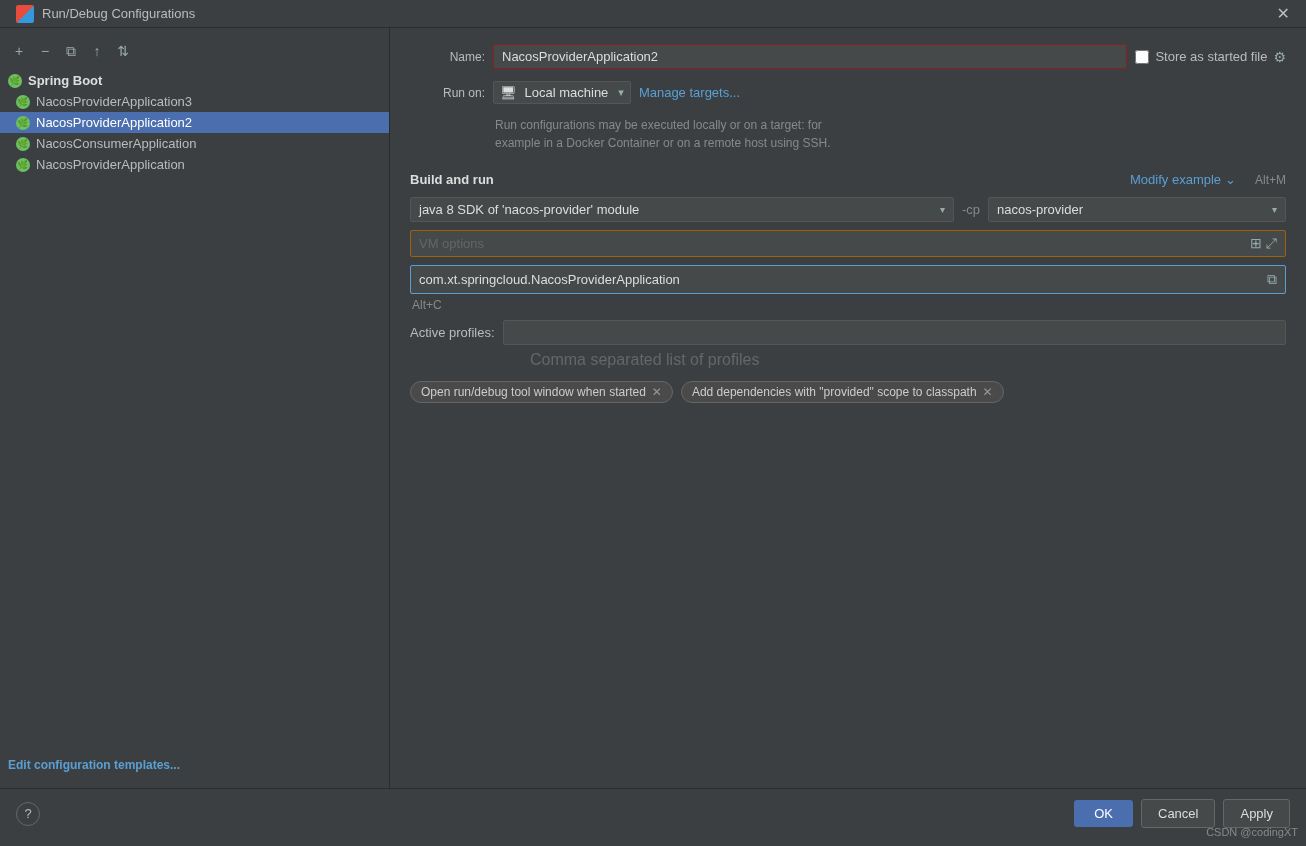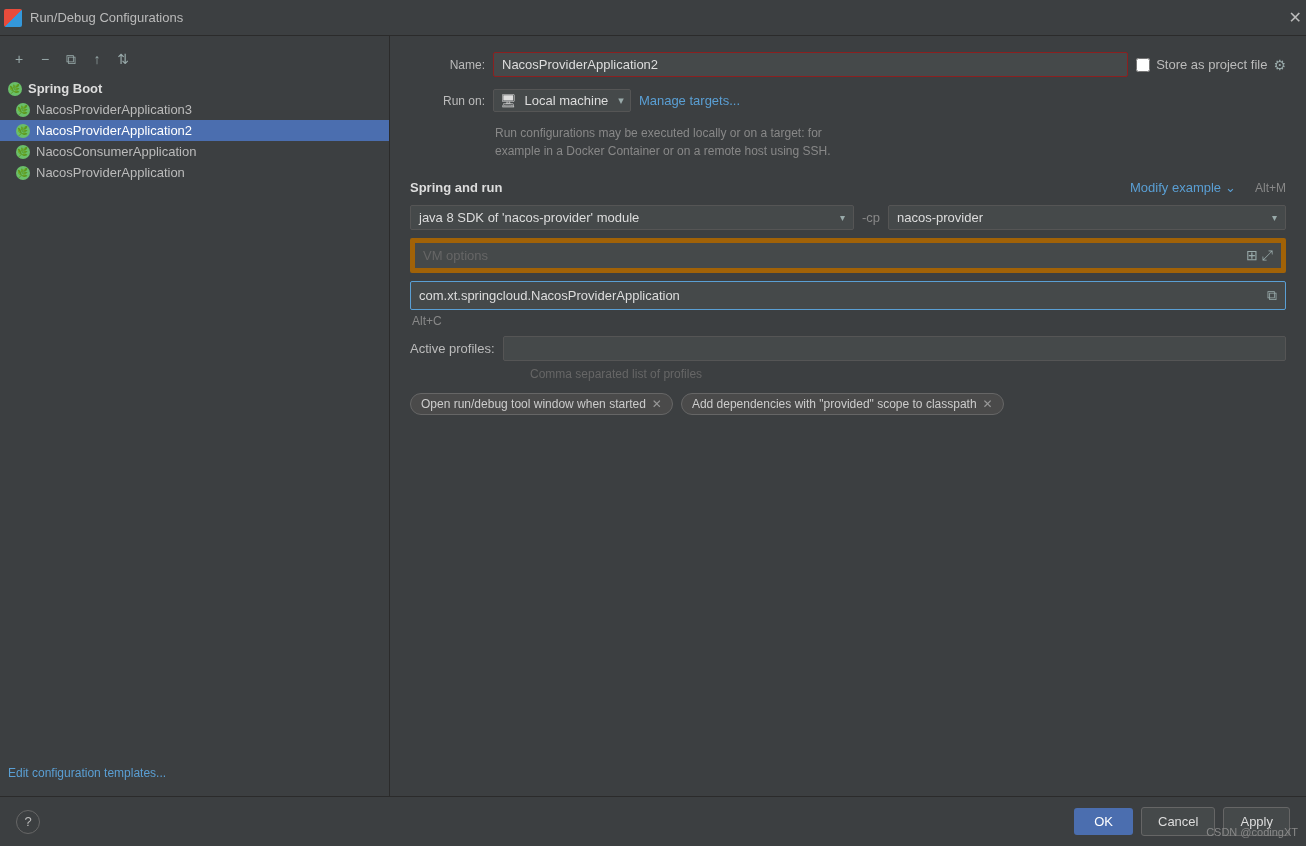--- a/index.html
+++ b/index.html
@@ -11,23 +11,23 @@
       width: 1306px;
       height: 846px;
       overflow: hidden;
     }
 
     
     .title-bar {
       display: flex;
       align-items: center;
       background: #3c3f41;
-      padding: 6px 4px;
+      padding: 6px 16px;
       border-bottom: 1px solid #2b2b2b;
-      height: 36px;
+      height: 28px;
     }
     .title-bar-icon {
       width: 18px;
       height: 18px;
       margin-right: 8px;
       background: linear-gradient(135deg, #e74c3c 50%, #3498db 50%);
       border-radius: 2px;
       flex-shrink: 0;
     }
     .title-bar-text {
@@ -104,20 +104,21 @@
 
     
     .sidebar-bottom {
       margin-top: auto;
       padding: 8px;
     }
     .link-text {
       color: #5a9fd4;
       cursor: pointer;
       font-size: 12px;
+      font-weight: bold;
     }
 
     
     .right-panel {
       flex: 1;
       background: #3c3f41;
       padding: 16px 20px;
       overflow-y: auto;
     }
 
@@ -253,39 +254,39 @@
       justify-content: space-between;
       cursor: pointer;
     }
     .cp-label {
       color: #888;
       font-size: 13px;
       padding: 0 4px;
       flex-shrink: 0;
     }
     .module-select {
-      width: 398px;
+      width: 298px;
       background: #45494a;
       border: 1px solid #555;
       color: #ddd;
       padding: 4px 8px;
       font-size: 13px;
       border-radius: 2px;
       display: flex;
       align-items: center;
       justify-content: space-between;
       cursor: pointer;
     }
 
     
     .vm-options-row {
       display: flex;
       align-items: center;
       background: #45494a;
-      border: 5px solid #a16207;
+      border: 1px solid #a16207;
       border-radius: 2px;
       padding: 4px 8px;
       margin-bottom: 8px;
       color: #666;
       font-size: 13px;
     }
     .vm-options-btns {
       margin-left: auto;
       display: flex;
       gap: 4px;
@@ -344,21 +345,21 @@
       background: #45494a;
       border: 1px solid #555;
       color: #ddd;
       padding: 4px 8px;
       font-size: 13px;
       border-radius: 2px;
       outline: none;
     }
     .profiles-hint {
       color: #666;
-      font-size: 12px;
+      font-size: 16px;
       margin-left: 120px;
       margin-bottom: 12px;
     }
 
     
     .chips-row {
       display: flex;
       align-items: center;
       gap: 8px;
       flex-wrap: wrap;
@@ -493,42 +494,42 @@
     </div>
   </div>
 
   <div class="right-panel">
 
     <div class="name-row">
       <span class="form-label">Name:</span>
       <input class="form-input" style="flex: 1 1 0%; border-color: rgb(139, 32, 32);" value="NacosProviderApplication2">
       <div class="store-row">
         <input type="checkbox" class="store-checkbox" style="">
-        <span class="store-label">Store as project file</span>
+        <span class="store-label">Store as started file</span>
         <span class="gear-btn">⚙</span>
       </div>
     </div>
 
     <div class="form-row">
       <span class="form-label">Run on:</span>
       <div class="run-on-select">
         <span style="font-size:13px; margin-right:4px;">🖥</span>
         <span>Local machine</span>
         <span class="chevron" style="margin-left:6px;">▾</span>
       </div>
       <span class="manage-link">Manage targets...</span>
     </div>
 
     <div class="run-description">
       Run configurations may be executed locally or on a target: for<br>
       example in a Docker Container or on a remote host using SSH.
     </div>
 
     <div class="section-header">
-      <span class="section-title">Spring and run</span>
+      <span class="section-title">Build and run</span>
       <div class="modify-options">
         <span>Modify example</span>
         <span>⌄</span>
         <span class="shortcut">Alt+M</span>
       </div>
     </div>
 
     <div class="sdk-row">
       <div class="sdk-select">
         <span>java 8 SDK of 'nacos-provider' module</span>

